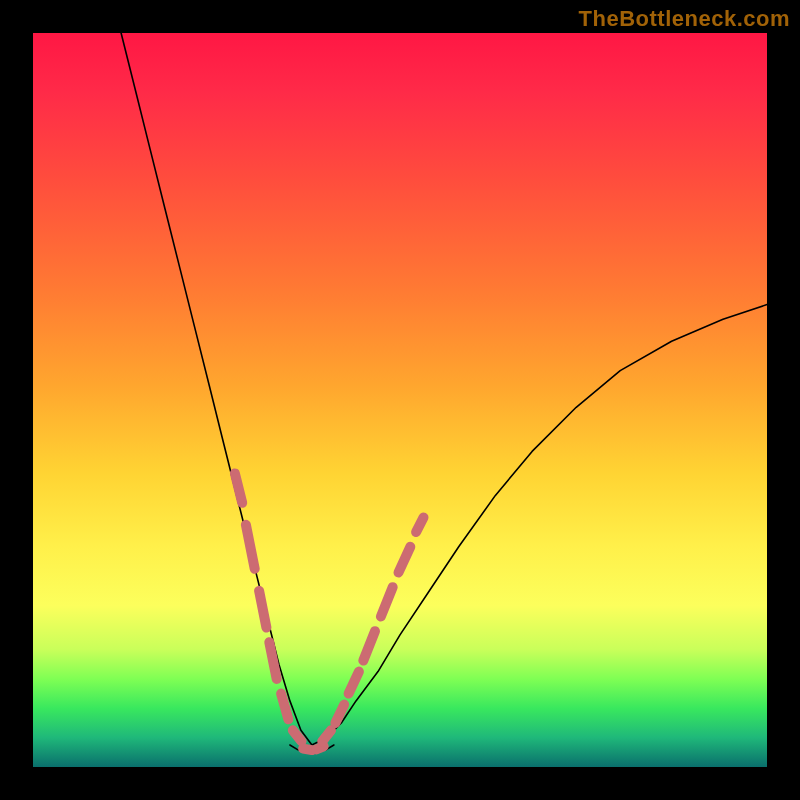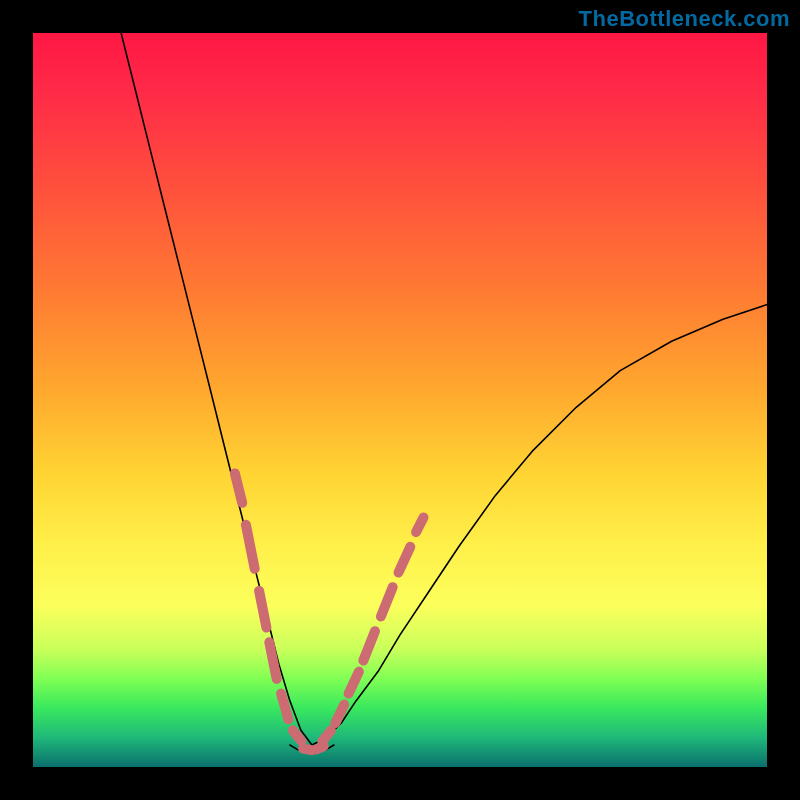--- a/index.html
+++ b/index.html
@@ -40,21 +40,21 @@
       #1fb87a 96%,
       #0a6f6c 100%
     );
   }
   .watermark {
     position: absolute;
     top: 6px;
     right: 10px;
     font-size: 22px;
     font-weight: 600;
-    color: #0369a1;
+    color: #a16207;
     letter-spacing: 0.5px;
     user-select: none;
   }
   svg.overlay {
     position: absolute;
     left: 0;
     top: 0;
     width: 734px;
     height: 734px;
     overflow: visible;

